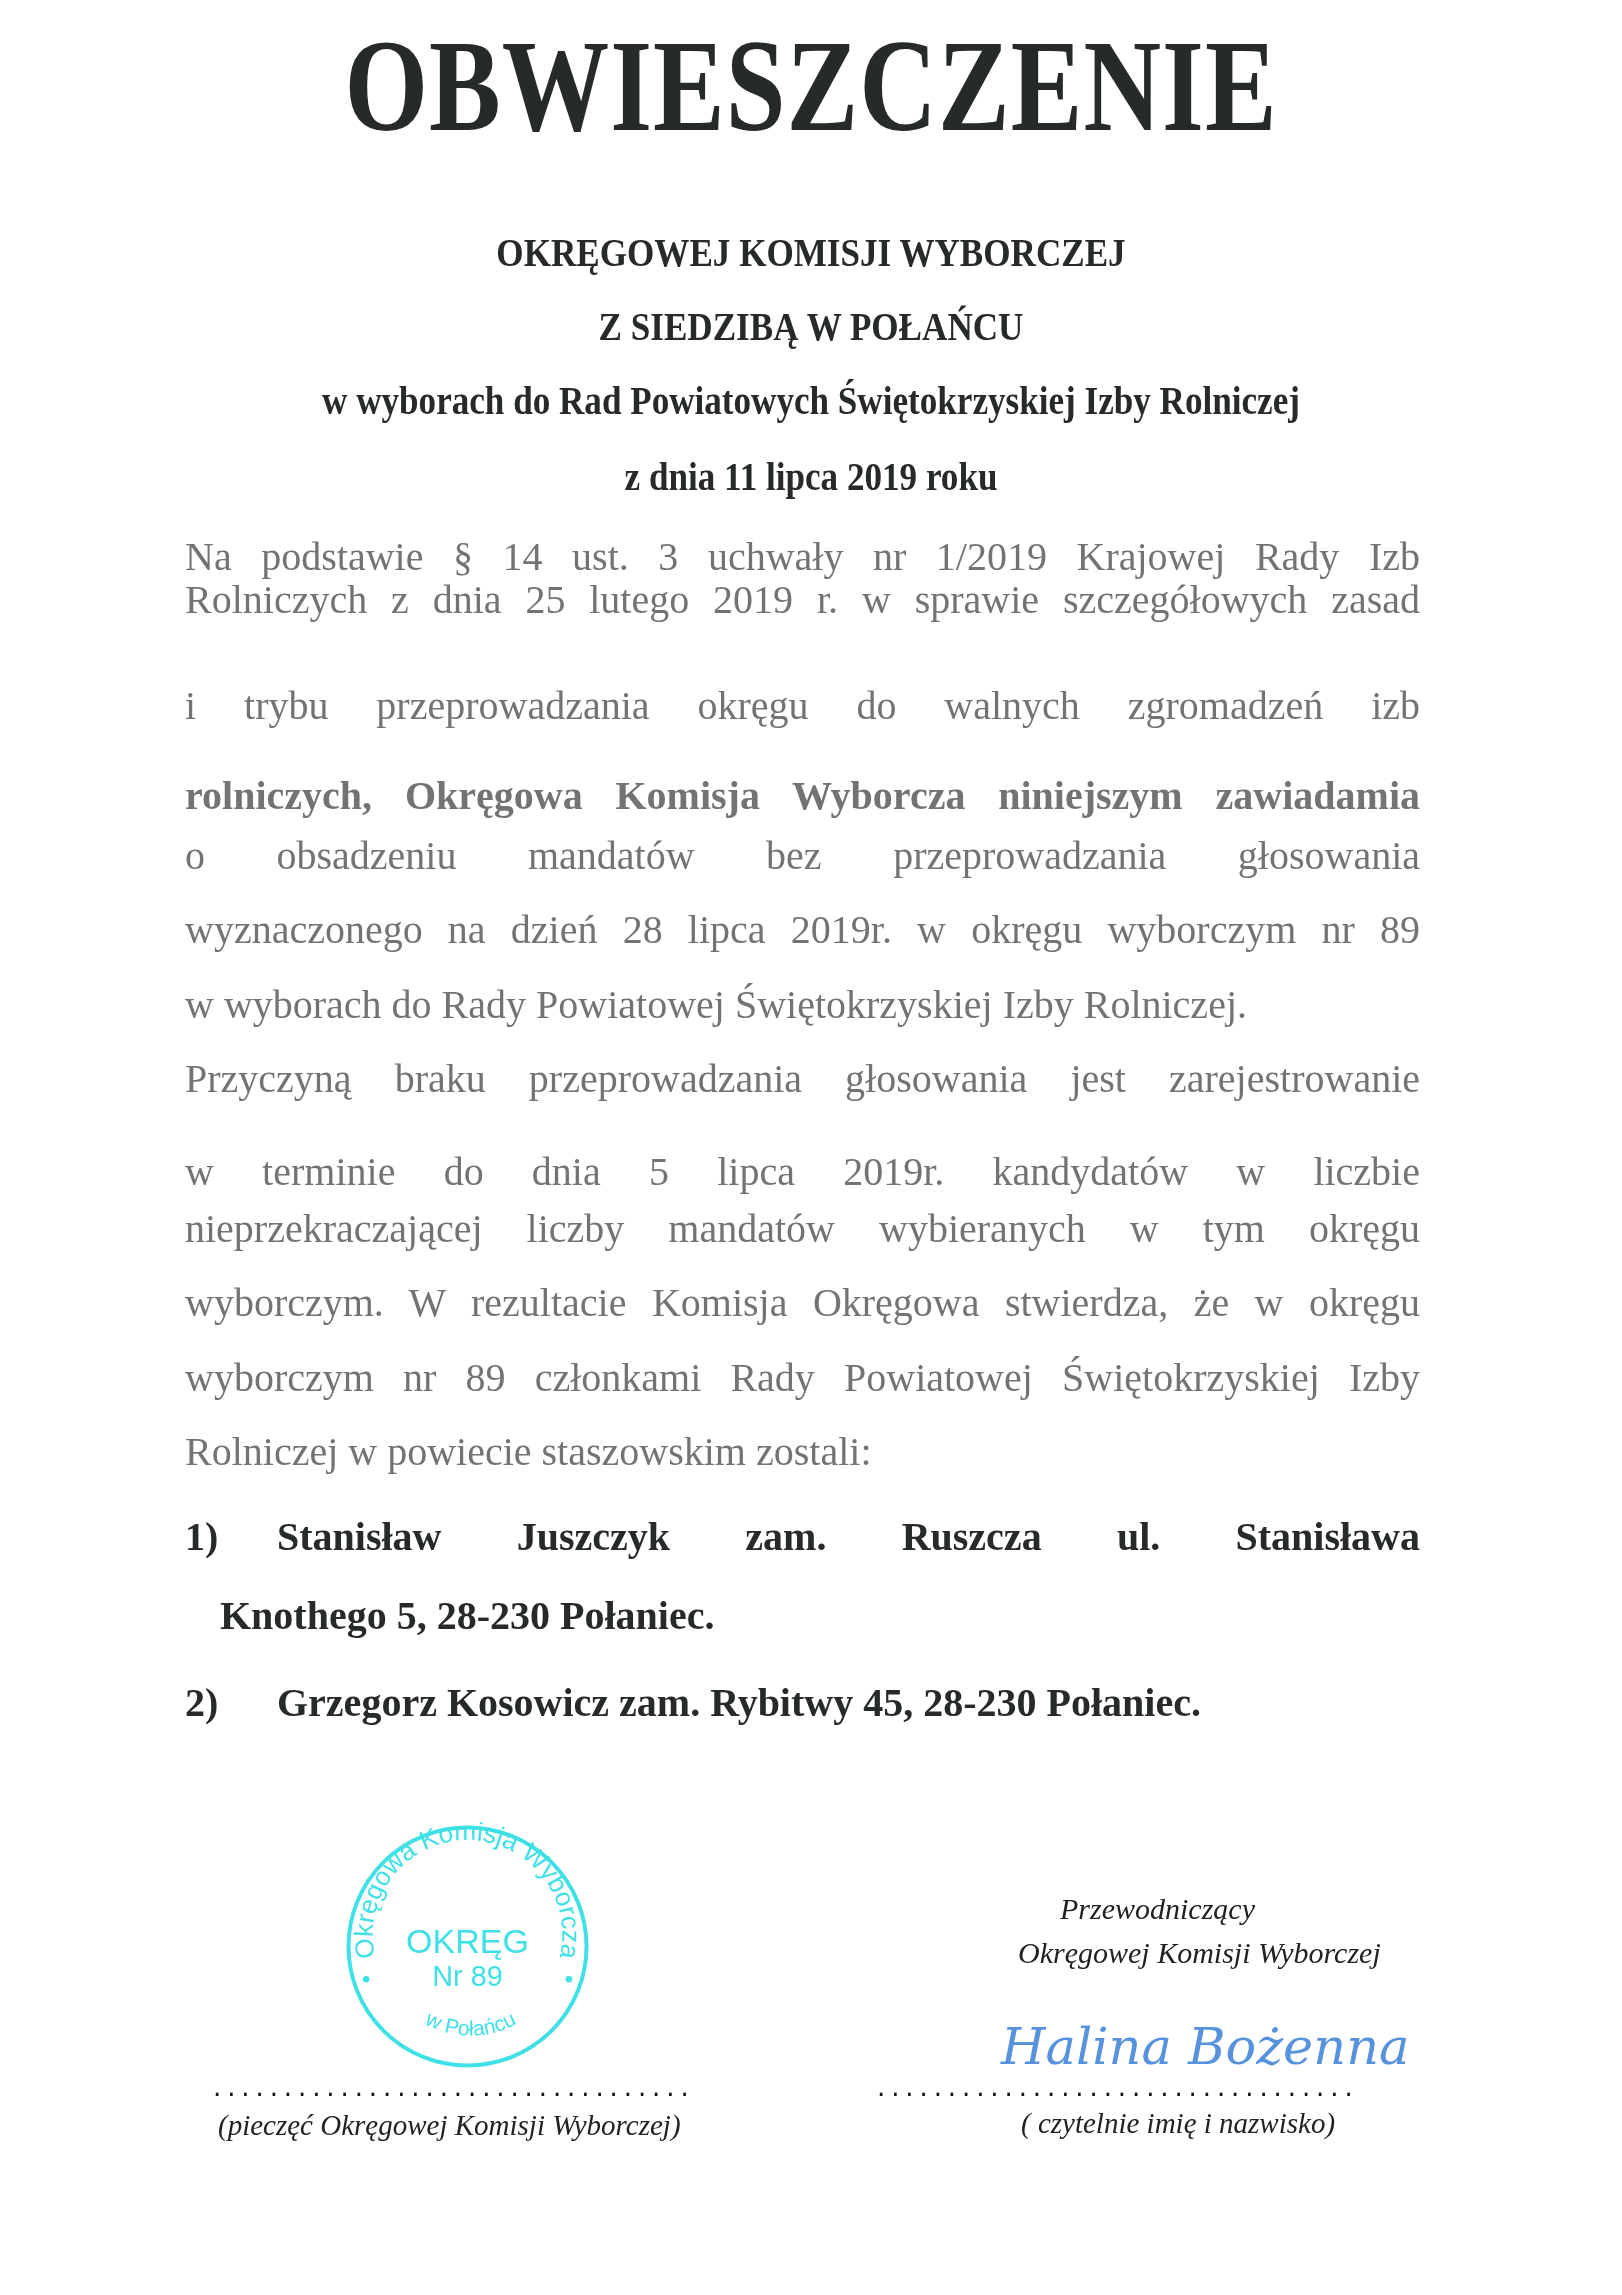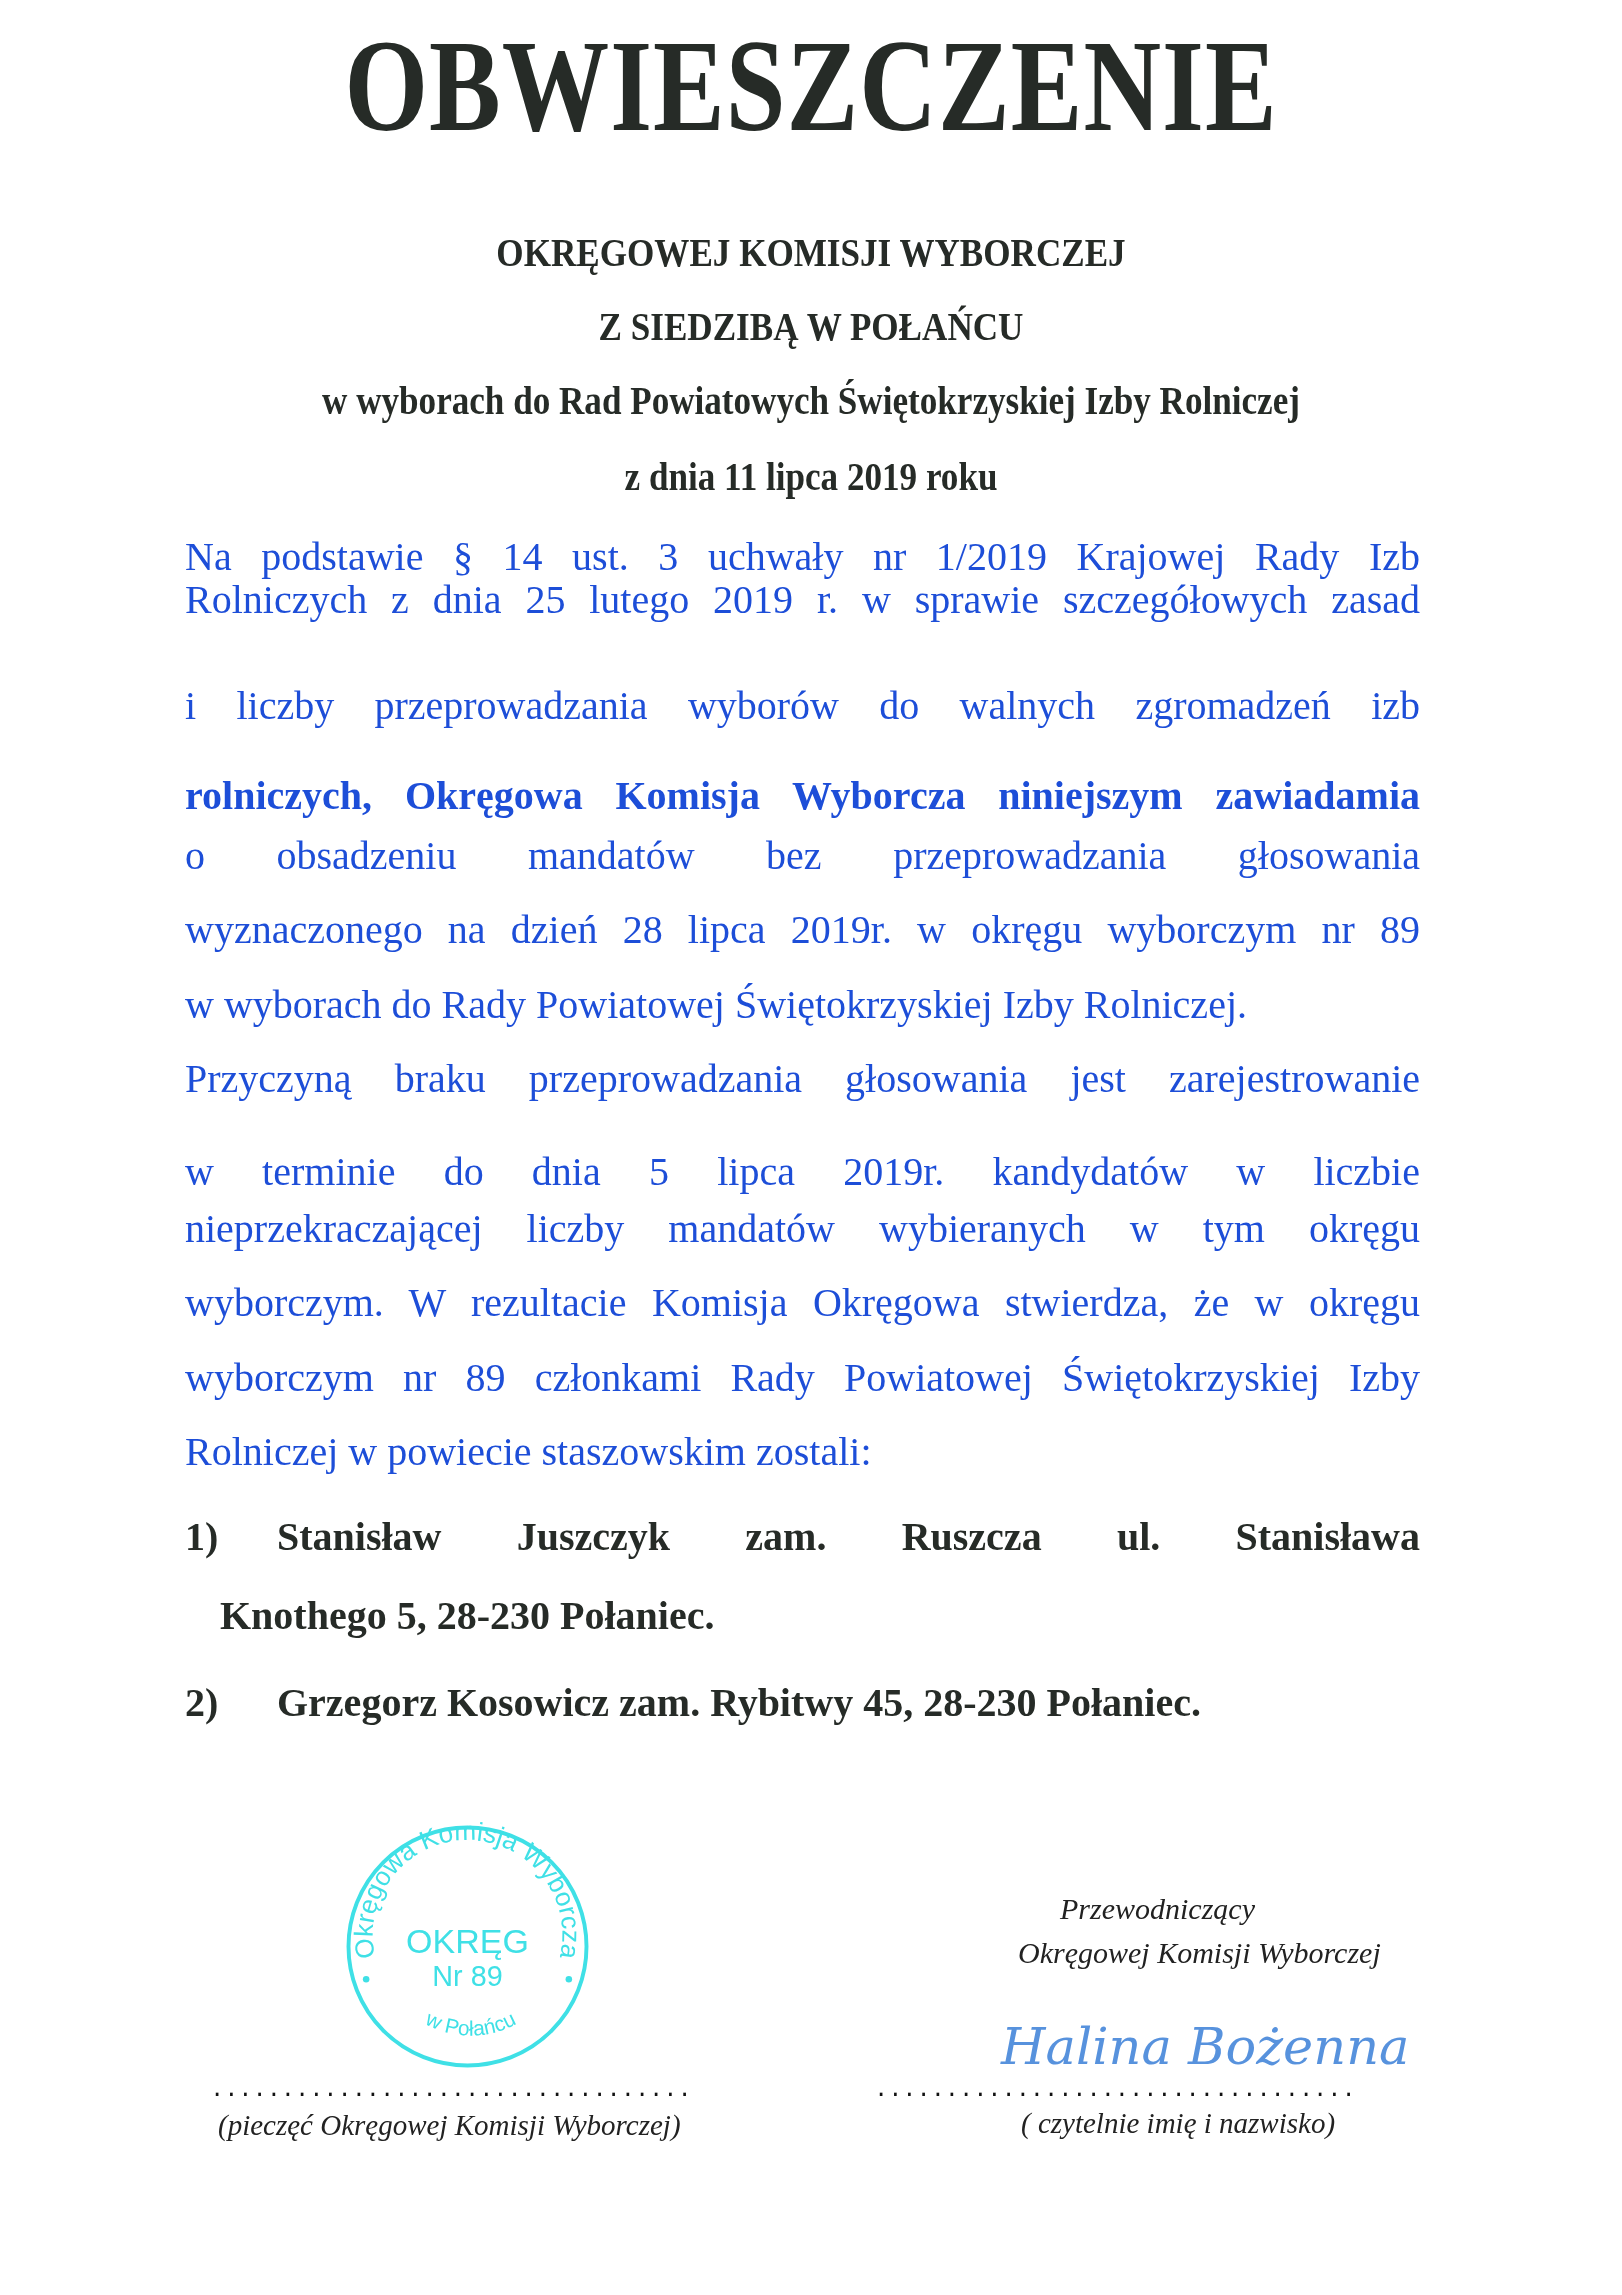--- a/index.html
+++ b/index.html
@@ -5,21 +5,21 @@
   html, body { margin: 0; padding: 0; background: #ffffff; }
   body { width: 1622px; height: 2295px; position: relative; overflow: hidden;
          font-family: "Liberation Serif", "DejaVu Serif", serif; color: #1f2420; }
   .title { position: absolute; left: 0; width: 1622px; top: 19.6px; text-align: center;
            font-weight: bold; font-size: 131px; line-height: 131px; letter-spacing: 1.3px;
            transform: scaleX(0.82); transform-origin: center; color: #262b27; }
   .sub { position: absolute; left: 0; width: 1622px; text-align: center; font-weight: bold;
          font-size: 39px; line-height: 46px; color: #262b27; }
   .sub.narrow { transform: scaleX(0.9); transform-origin: center; }
   .body-line { position: absolute; left: 185px; width: 1235px; font-size: 40px; line-height: 47px;
-               text-align: justify; text-align-last: justify; white-space: nowrap; color: #1d4ed8; }
+               text-align: justify; text-align-last: justify; white-space: nowrap; color: #737373; }
   .body-line.last { text-align-last: left; }
   .bold-line { position: absolute; left: 185px; width: 1235px; font-size: 40px; line-height: 50px;
                font-weight: bold; text-align: justify; text-align-last: justify; color: #262b27; }
   .bold-line.last { text-align-last: left; }
   .bold-line .num { display: inline-block; width: 92px; text-align-last: left; }
   .stamp { position: absolute; left: 340px; top: 1819px; width: 255px; height: 255px; }
   .dots { position: absolute; font-size: 26px; letter-spacing: 5.9px; line-height: 26px; color: #111;
           font-family: "DejaVu Sans", sans-serif; white-space: nowrap; }
   .caption { position: absolute; font-style: italic; font-size: 29px; line-height: 34px; color: #222;
              white-space: nowrap; }
@@ -35,21 +35,21 @@
   <div class="title">OBWIESZCZENIE</div>
 
   <div class="sub narrow" style="top:230px;">OKRĘGOWEJ KOMISJI WYBORCZEJ</div>
   <div class="sub narrow" style="top:304px;">Z SIEDZIBĄ W POŁAŃCU</div>
   <div class="sub narrow" style="top:378px;">w wyborach do Rad Powiatowych Świętokrzyskiej Izby Rolniczej</div>
   <div class="sub narrow" style="top:454px;">z dnia 11 lipca 2019 roku</div>
 
   <div>
     <div class="body-line" style="top:533px;">Na podstawie § 14 ust. 3 uchwały nr 1/2019 Krajowej Rady Izb</div>
     <div class="body-line" style="top:576px;">Rolniczych z dnia 25 lutego 2019 r. w sprawie szczegółowych zasad</div>
-    <div class="body-line" style="top:682px;">i liczby przeprowadzania wyborów do walnych zgromadzeń izb</div>
+    <div class="body-line" style="top:682px;">i trybu przeprowadzania okręgu do walnych zgromadzeń izb</div>
     <div class="body-line" style="top:772px;font-weight:bold;">rolniczych, Okręgowa Komisja Wyborcza niniejszym zawiadamia</div>
     <div class="body-line" style="top:832px;">o obsadzeniu mandatów bez przeprowadzania głosowania</div>
     <div class="body-line" style="top:906px;">wyznaczonego na dzień 28 lipca 2019r. w okręgu wyborczym nr 89</div>
     <div class="body-line last" style="top:981px;">w wyborach do Rady Powiatowej Świętokrzyskiej Izby Rolniczej.</div>
   </div>
 
   <div>
     <div class="body-line" style="top:1055px;">Przyczyną braku przeprowadzania głosowania jest zarejestrowanie</div>
     <div class="body-line" style="top:1130px;margin-top:18px;">w terminie do dnia 5 lipca 2019r. kandydatów w liczbie</div>
     <div class="body-line" style="top:1205px;">nieprzekraczającej liczby mandatów wybieranych w tym okręgu</div>

